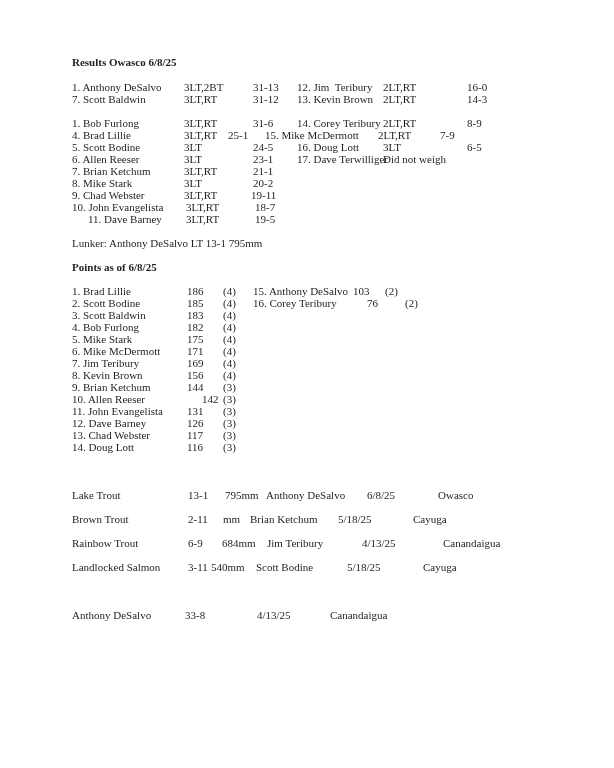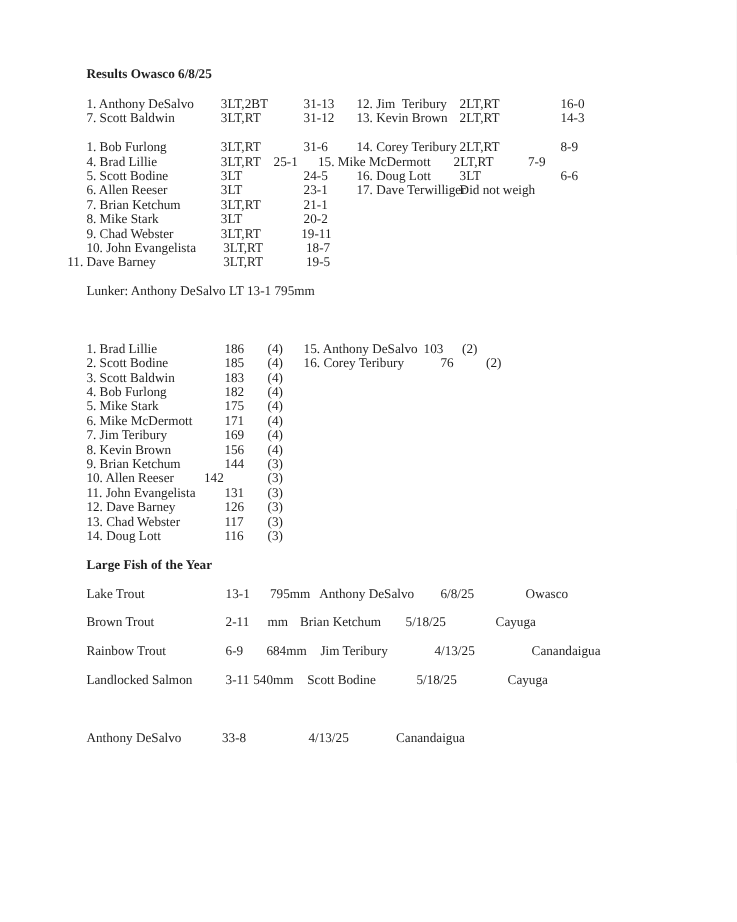--- a/index.html
+++ b/index.html
@@ -62,21 +62,21 @@
     <span class="c" style="left:378px">2LT,RT</span>
     <span class="c" style="left:440px">7-9</span>
   </div>
 
   <div class="ln" style="top:141px">
     <span class="c" style="left:72px">5. Scott Bodine</span>
     <span class="c" style="left:184px">3LT</span>
     <span class="c" style="left:253px">24-5</span>
     <span class="c" style="left:297px">16. Doug Lott</span>
     <span class="c" style="left:383px">3LT</span>
-    <span class="c" style="left:467px">6-6</span>
+    <span class="c" style="left:467px">6-5</span>
   </div>
 
   <div class="ln" style="top:153px">
     <span class="c" style="left:72px">6. Allen Reeser</span>
     <span class="c" style="left:184px">3LT</span>
     <span class="c" style="left:253px">23-1</span>
     <span class="c" style="left:297px">17. Dave Terwilliger</span>
     <span class="c" style="left:383px">Did not weigh</span>
   </div>
 
@@ -98,29 +98,32 @@
     <span class="c" style="left:251px">19-11</span>
   </div>
 
   <div class="ln" style="top:201px">
     <span class="c" style="left:72px">10. John Evangelista</span>
     <span class="c" style="left:186px">3LT,RT</span>
     <span class="c" style="left:255px">18-7</span>
   </div>
 
   <div class="ln" style="top:213px">
-    <span class="c" style="left:56px">11. Dave Barney</span>
+    <span class="c" style="left:88px">11. Dave Barney</span>
     <span class="c" style="left:186px">3LT,RT</span>
     <span class="c" style="left:255px">19-5</span>
   </div>
 
   <div class="ln" style="top:237px">
     <span class="c" style="left:72px">Lunker: Anthony DeSalvo LT 13-1 795mm</span>
   </div>
 
+  <div class="ln ttl" style="top:261px">
+    <span class="c" style="left:72px">Points as of 6/8/25</span>
+  </div>
 
   <div class="ln" style="top:285px">
     <span class="c" style="left:72px">1. Brad Lillie</span>
     <span class="c" style="left:187px">186</span>
     <span class="c" style="left:223px">(4)</span>
     <span class="c" style="left:253px">15. Anthony DeSalvo</span>
     <span class="c" style="left:353px">103</span>
     <span class="c" style="left:385px">(2)</span>
   </div>
 
@@ -170,21 +173,21 @@
   </div>
 
   <div class="ln" style="top:381px">
     <span class="c" style="left:72px">9. Brian Ketchum</span>
     <span class="c" style="left:187px">144</span>
     <span class="c" style="left:223px">(3)</span>
   </div>
 
   <div class="ln" style="top:393px">
     <span class="c" style="left:72px">10. Allen Reeser</span>
-    <span class="c" style="left:170px">142</span>
+    <span class="c" style="left:202px">142</span>
     <span class="c" style="left:223px">(3)</span>
   </div>
 
   <div class="ln" style="top:405px">
     <span class="c" style="left:72px">11. John Evangelista</span>
     <span class="c" style="left:187px">131</span>
     <span class="c" style="left:223px">(3)</span>
   </div>
 
   <div class="ln" style="top:417px">
@@ -198,23 +201,20 @@
     <span class="c" style="left:187px">117</span>
     <span class="c" style="left:223px">(3)</span>
   </div>
 
   <div class="ln" style="top:441px">
     <span class="c" style="left:72px">14. Doug Lott</span>
     <span class="c" style="left:187px">116</span>
     <span class="c" style="left:223px">(3)</span>
   </div>
 
-  <div class="ln ttl" style="top:465px">
-    <span class="c" style="left:72px">Large Fish of the Year</span>
-  </div>
 
   <div class="ln" style="top:489px">
     <span class="c" style="left:72px">Lake Trout</span>
     <span class="c" style="left:188px">13-1</span>
     <span class="c" style="left:225px">795mm</span>
     <span class="c" style="left:266px">Anthony DeSalvo</span>
     <span class="c" style="left:367px">6/8/25</span>
     <span class="c" style="left:438px">Owasco</span>
   </div>
 

